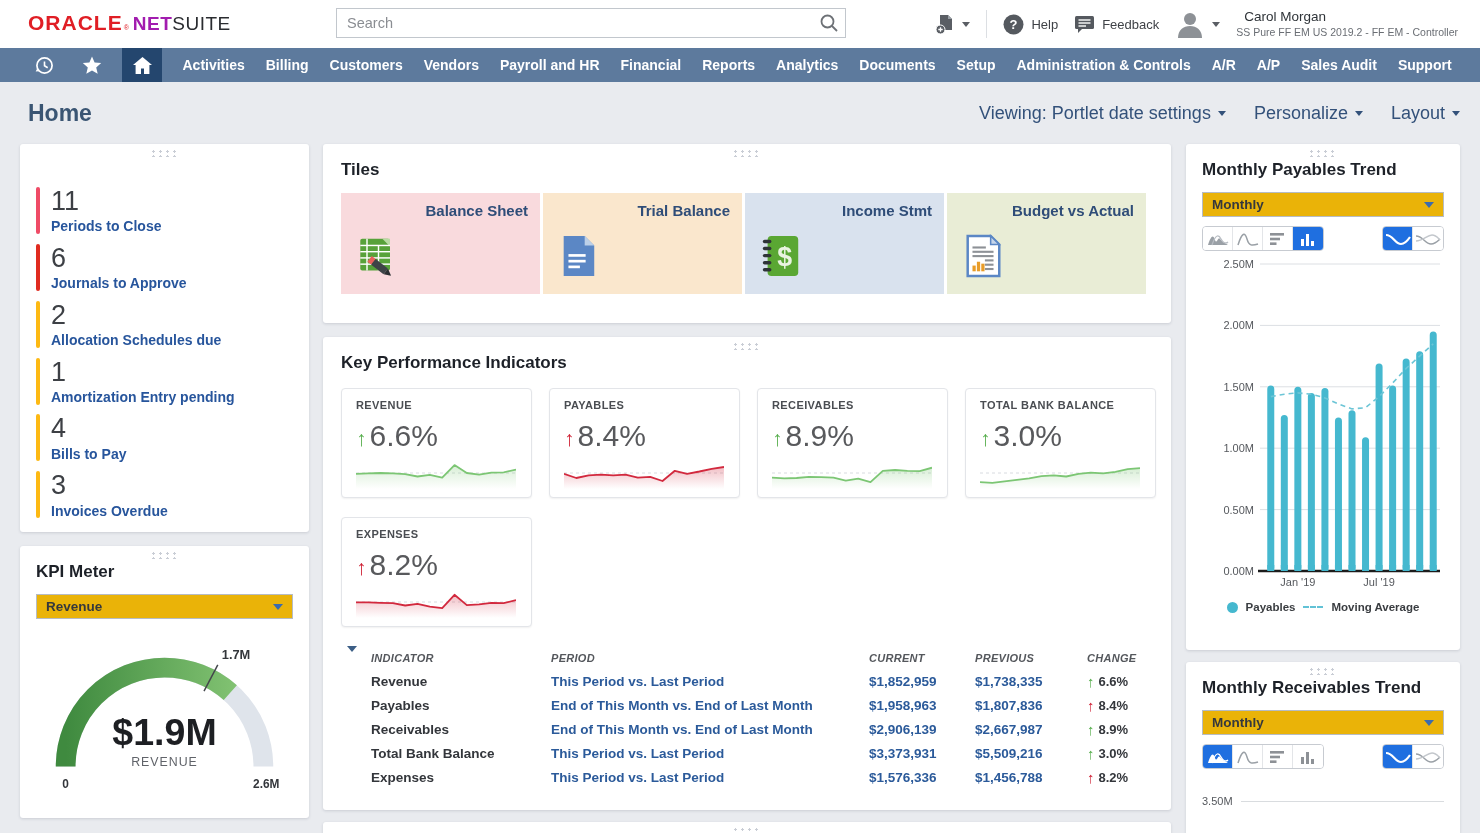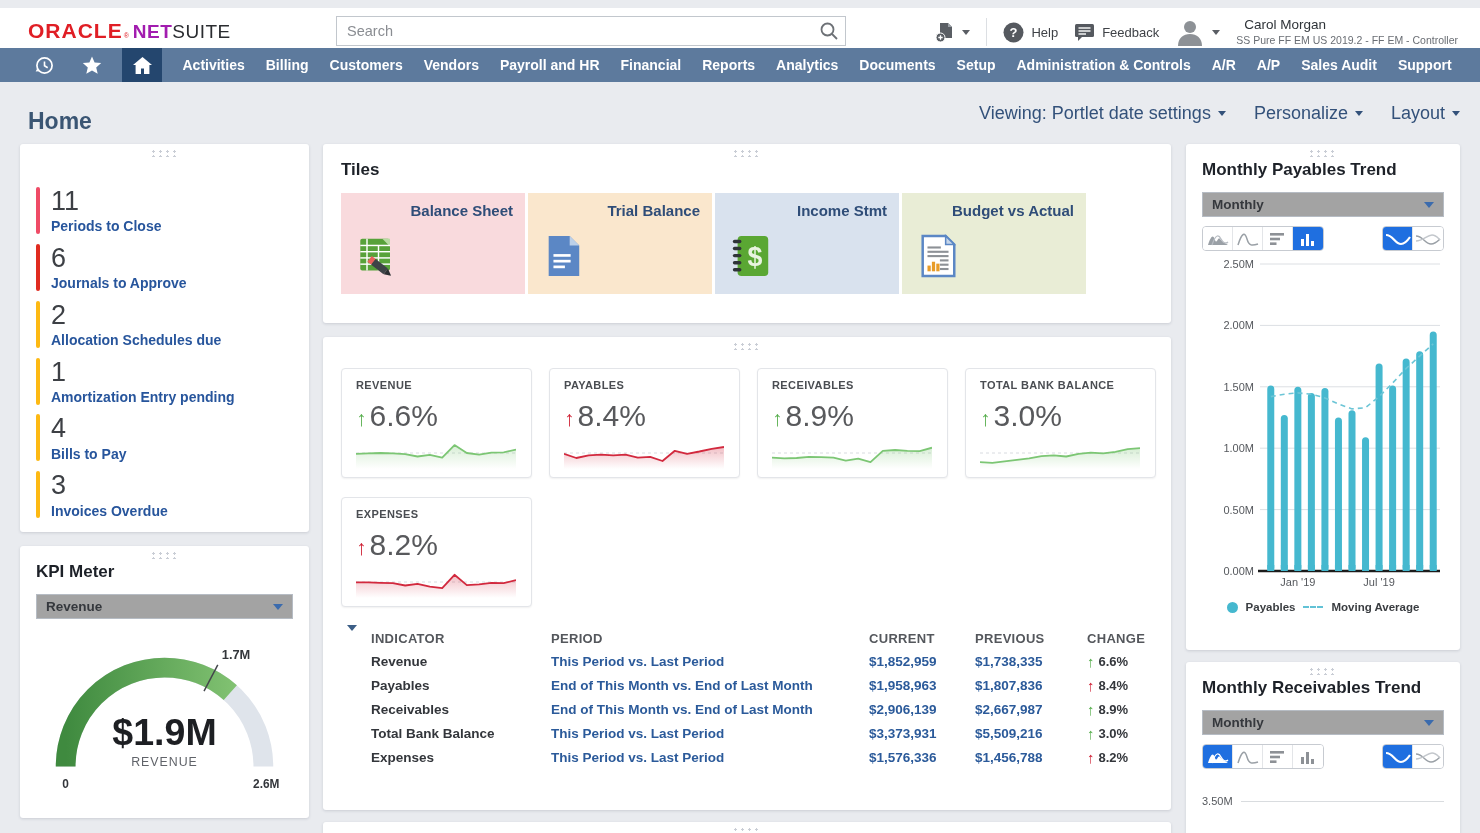--- a/index.html
+++ b/index.html
@@ -1,19 +1,19 @@
 <!DOCTYPE html>
 <html><head>
 <meta charset="utf-8">
 <style>
   * { box-sizing: border-box; }
   body { margin:0; font-family:"Liberation Sans",sans-serif; background:#e9ebef; width:1480px; height:833px; overflow:hidden; position:relative; }
 
   
-  .hdr { position:absolute; top:8px; left:0; width:1480px; height:64px; background:#fff; }
+  .hdr { position:absolute; top:0; left:0; width:1480px; height:64px; background:#fff; }
   .logo { position:absolute; left:28px; top:11px; display:flex; align-items:baseline; }
   .logo-oracle { color:#e01e25; font-weight:bold; font-size:21px; letter-spacing:1px; }
   .logo-reg { color:#e01e25; font-size:7px; vertical-align:super; margin:0 4px 0 1px; }
   .logo-net { color:#a21caf; font-weight:bold; font-size:19px; letter-spacing:.5px; }
   .logo-suite { color:#2a2c30; font-weight:normal; font-size:19px; letter-spacing:.5px; }
   .search-wrap { position:absolute; left:336px; top:8px; width:510px; height:30px; }
   .search-wrap input { width:100%; height:100%; border:1px solid #c2c7cd; padding:0 34px 0 10px; font-size:14.5px; color:#333; font-family:"Liberation Sans",sans-serif; outline:none; }
   .search-wrap input::placeholder { color:#8a8d92; }
   .search-ico { position:absolute; right:7px; top:5px; }
   .hdr-right { position:absolute; right:22px; top:0; height:48px; display:flex; align-items:center; gap:16px; }
@@ -25,21 +25,21 @@
   .user-role { font-size:10.5px; color:#6a6e74; }
 
   
   .nav { position:absolute; top:48px; left:0; width:1480px; height:34px; background:#5d7a9d; display:flex; align-items:center; }
   .nav-ico { width:40px; height:34px; display:flex; align-items:center; justify-content:center; cursor:pointer; }
   .nav-ico.home-active { background:#24466e; }
   .nav-items { display:flex; align-items:center; margin-left:10px; }
   .nav-item { color:#fff; font-weight:bold; font-size:14px; padding:0 10.5px; height:48px; display:flex; align-items:center; cursor:pointer; white-space:nowrap; }
 
   
-  .page-head { position:absolute; top:108px; left:28px; font-size:23px; font-weight:bold; color:#3a5573; }
+  .page-head { position:absolute; top:100px; left:28px; font-size:23px; font-weight:bold; color:#3a5573; }
   .head-right { position:absolute; top:103px; right:20px; display:flex; align-items:center; gap:28px; }
   .head-ctl { display:flex; align-items:center; gap:7px; color:#33517a; font-size:18px; cursor:pointer; }
   .head-ctl .caret { border-top-color:#33517a; }
 
   
   .card { position:absolute; background:#fff; border-radius:3px; box-shadow:0 1px 3px rgba(30,40,60,.15); }
   .dots { position:absolute; top:5px; left:50%; transform:translateX(-50%); width:30px; height:8px;
           background-image:radial-gradient(circle,#c9cdd5 1.1px,transparent 1.3px); background-size:7px 5px; }
   .card-title { font-size:17px; font-weight:bold; color:#1d2128; }
   #card-reminders { left:20px; top:144px; width:289px; height:388px; padding:16px; }
@@ -51,44 +51,44 @@
   #card-receivables { left:1186px; top:662px; width:274px; height:220px; padding:16px; }
 
   
   #reminders-list { margin-top:27px; }
   .rem-item { display:flex; margin-bottom:9.5px; cursor:pointer; }
   .rem-bar { width:4px; border-radius:2px; margin-right:11px; height:47px; flex:none; }
   .rem-count { font-size:27px; color:#3d4045; font-weight:500; line-height:1.05; }
   .rem-label { font-size:14px; font-weight:bold; color:#27559c; margin-top:3px; }
 
   
-  .select { margin-top:12px; height:25px; border:1px solid #b6bcc4; background:#a3a3a3; display:flex; align-items:center; justify-content:space-between; padding:0 9px; cursor:pointer; }
+  .select { margin-top:12px; height:25px; border:1px solid #b6bcc4; background:#eab308; display:flex; align-items:center; justify-content:space-between; padding:0 9px; cursor:pointer; }
   .select span { font-size:13.5px; font-weight:bold; color:#35383d; }
   .select .caret { border-top-color:#3b6bad; border-left-width:5px; border-right-width:5px; border-top-width:6px; }
 
   
   #tiles-row { margin-top:13px; display:flex; gap:3px; }
-  .tile { width:184px; height:101px; position:relative; cursor:pointer; }
+  .tile { width:199px; height:101px; position:relative; cursor:pointer; }
   .tile-label { position:absolute; top:9px; right:12px; font-size:15px; font-weight:bold; color:#2f4d78; }
   .tile-icon { position:absolute; left:14px; bottom:11px; }
 
   
   #kpi-grid { margin-top:15px; display:grid; grid-template-columns:repeat(4,191px); gap:19px 17px; }
   .kpi-card { height:110px; border:1px solid #e3e5e9; border-radius:4px; box-shadow:0 1px 2px rgba(0,0,0,.06); padding:10px 14px; position:relative; background:#fff; }
   .kpi-label { font-size:11px; font-weight:bold; color:#4a4d52; letter-spacing:.4px; }
   .kpi-val { margin-top:8px; display:flex; align-items:baseline; gap:3px; }
   .kpi-arrow { font-size:21px; font-weight:normal; }
   .kpi-pct { font-size:30px; color:#58595c; }
   .kpi-spark { position:absolute; left:14px; bottom:8px; }
 
   
   #kpi-table { margin-top:20px; }
   .trow { display:grid; grid-template-columns:30px 180px 318px 106px 112px 66px; align-items:center; height:24px; }
   .trow.thead { height:22px; }
-  .thead .tcell { font-size:13px; font-weight:bold; color:#54575c; letter-spacing:.3px; }
+  .thead .tcell { font-size:11px; font-weight:bold; color:#54575c; letter-spacing:.3px;font-style:italic; }
   .tcell-ind { font-size:13.5px; font-weight:bold; color:#33363b; }
   .tcell-blue { font-size:13.5px; font-weight:bold; color:#2b5a9a; }
   .tcell-chg { display:flex; align-items:center; gap:4px; font-size:13px; font-weight:bold; color:#33363b; }
   .hdr-caret { width:0; height:0; border-left:5px solid transparent; border-right:5px solid transparent; border-top:6px solid #3c5e86; margin-left:6px; cursor:pointer; }
 
   
   .toolbar { margin-top:9px; display:flex; justify-content:space-between; }
   .tb { display:flex; border:1px solid #c7cbd1; border-radius:4px; overflow:hidden; background:#fff; }
   .tb button { width:30px; height:23px; background:#fff; border:none; border-right:1px solid #e3e5e8; display:flex; align-items:center; justify-content:center; padding:0; cursor:pointer; }
   .tb button:last-child { border-right:none; }
@@ -360,20 +360,21 @@
               <rect x="16.6" y="30" width="3.4" height="10"></rect>
               <rect x="21.2" y="32" width="3.4" height="8"></rect>
             </g>
           </svg></span>
       </div>
     </div>
 </div>
 
 <div class="card" id="card-kpi">
   <div class="dots"></div>
+  <div class="card-title">Key Performance Indicators</div>
   <div id="kpi-grid">
       <div class="kpi-card">
         <div class="kpi-label">REVENUE</div>
         <div class="kpi-val">
           <span class="kpi-arrow" style="color: rgb(86, 174, 76);">↑</span>
           <span class="kpi-pct">6.6%</span>
         </div>
         <svg width="160" height="40" class="kpi-spark">
           <defs>
             <linearGradient id="sg0" x1="0" y1="0" x2="0" y2="1">

